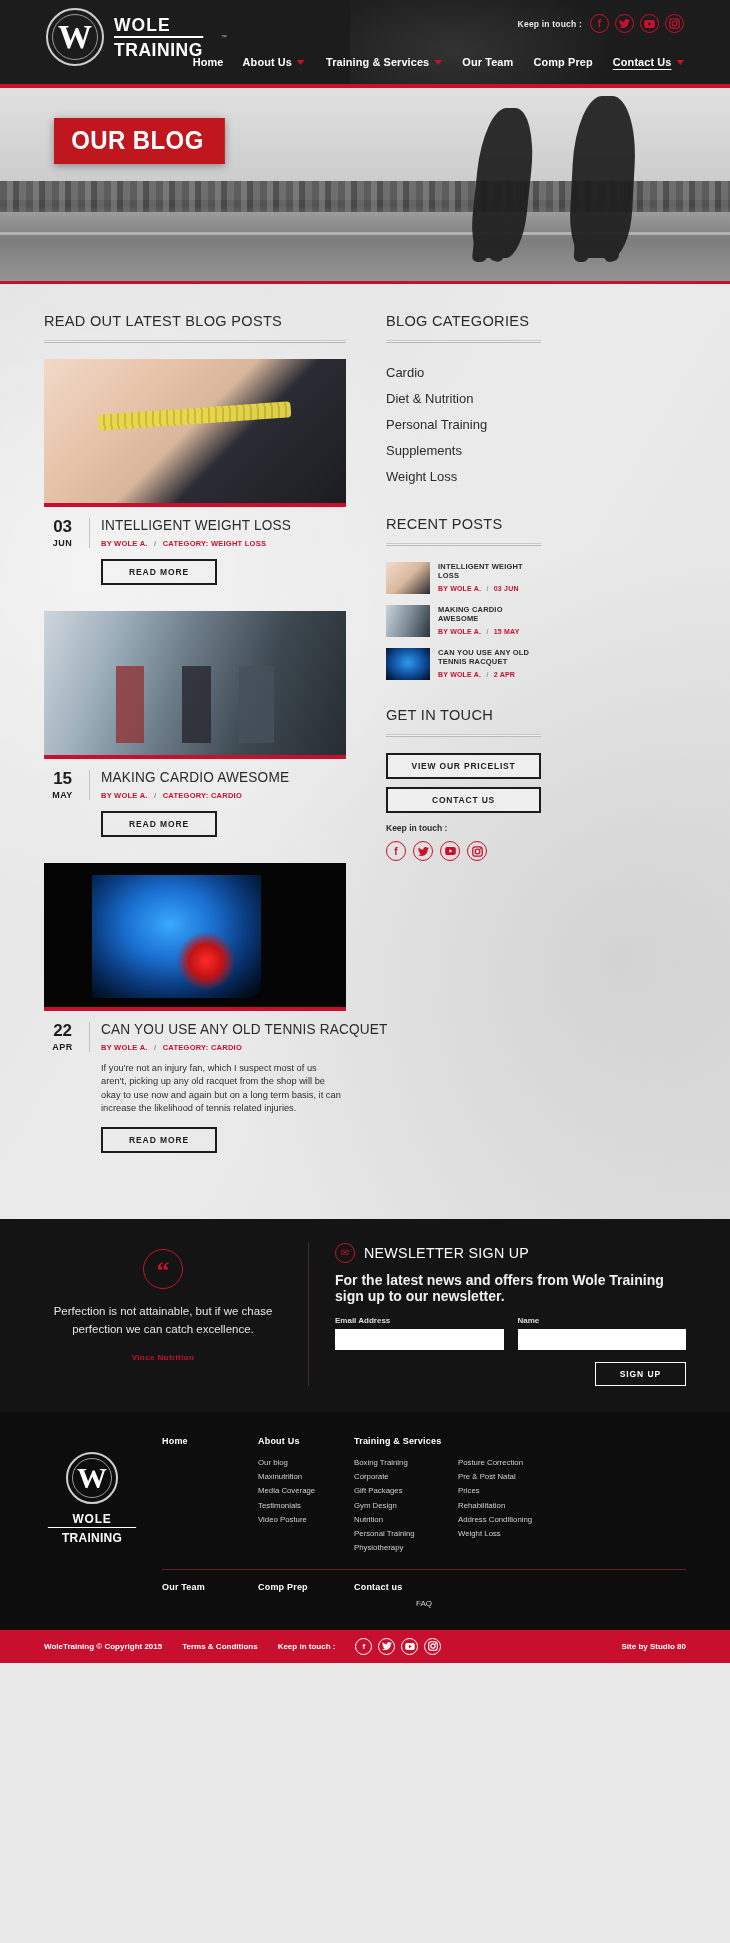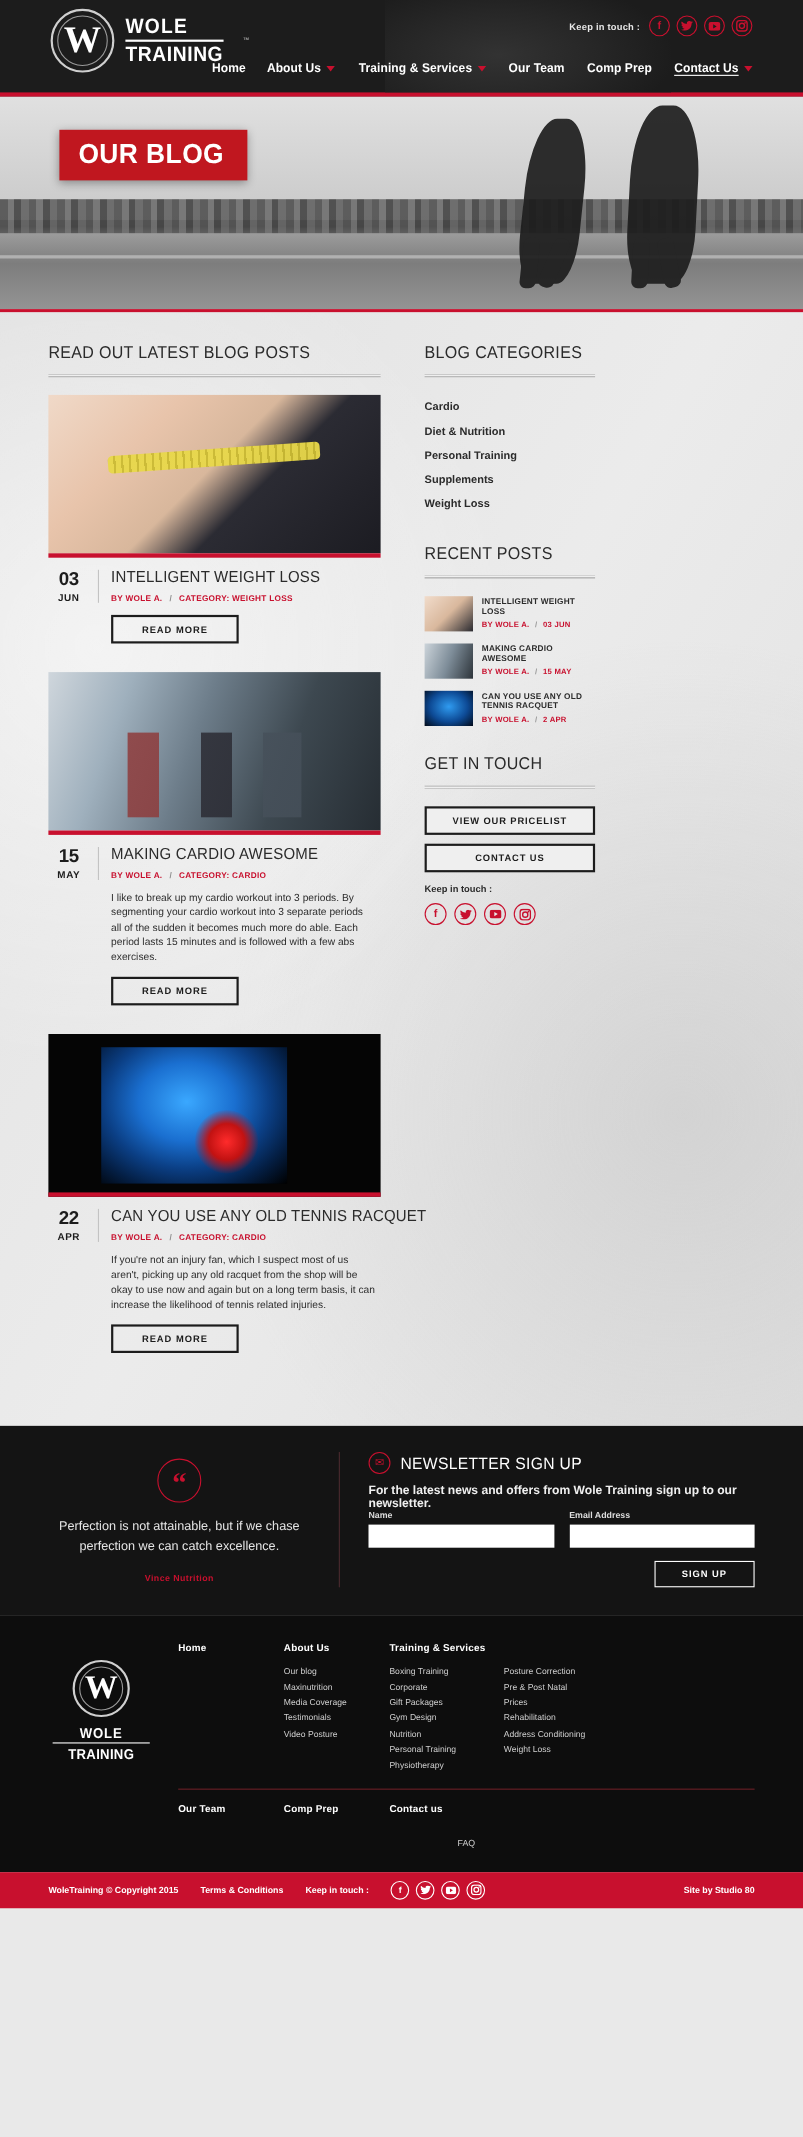--- a/index.html
+++ b/index.html
@@ -230,21 +230,21 @@
     display: inline-block; margin: 11px 0 0 57px;
     border: 2px solid #1c1c1c; background: transparent;
     padding: 6px 26px; font-size: 8.5px; font-weight: bold;
     letter-spacing: .9px; color: #1c1c1c; cursor: pointer;
   }
 
   
   .side-block { margin-bottom: 26px; }
   .cat-list { list-style: none; }
   .cat-list li {
-    font-size: 10px; font-weight: bold; color: #2b2b2b;
+    font-size: 13px; font-weight: normal; color: #2b2b2b;
     padding: 5.5px 0; cursor: pointer;
   }
   .rp-item { display: flex; gap: 8px; margin-bottom: 11px; align-items: flex-start; }
   .rp-thumb { width: 44px; height: 32px; flex: 0 0 44px; }
   .rp-thumb.t1 { background: linear-gradient(135deg,#f1dccb,#d9b89d 50%,#2a2a30); }
   .rp-thumb.t2 { background: linear-gradient(110deg,#ccd4da,#7e8d99 50%,#2d343a); }
   .rp-thumb.t3 { background: radial-gradient(ellipse at 50% 45%, #2f9bf0, #0d4a95 55%, #020a18); }
   .rp-title {
     font-size: 7.5px; font-weight: bold; color: #2b2b2b;
     letter-spacing: .2px; line-height: 1.25;
@@ -289,21 +289,21 @@
   .nl-head { display: flex; align-items: center; gap: 9px; margin-bottom: 9px; }
   .nl-icon {
     width: 20px; height: 20px; border-radius: 50%;
     border: 1.5px solid #c8102e; color: #c8102e;
     display: flex; align-items: center; justify-content: center; font-size: 10px;
   }
   .nl-title {
     font-size: 15px; letter-spacing: .3px; color: #fff;
     transform: scaleX(.95); transform-origin: left;
   }
-  .nl-sub { font-size: 11px; font-weight: bold; color: #efefef; margin-bottom: 0; }
+  .nl-sub { font-size: 14px; font-weight: bold; color: #efefef; margin-bottom: 12px; }
   .nl-fields { display: flex; gap: 14px; }
   .nl-field { flex: 1; }
   .nl-label { font-size: 8px; font-weight: bold; color: #dcdcdc; margin-bottom: 4px; }
   .nl-input {
     width: 100%; height: 21px; background: #fff; border: 0;
     font-family: inherit; font-size: 9px; padding: 0 6px; color: #222;
   }
   .nl-submit {
     display: block; margin: 12px 0 0 auto;
     border: 1.5px solid #fff; background: transparent; color: #fff;
@@ -337,21 +337,21 @@
     font-size: 9px; font-weight: bold; color: #fff;
     margin-bottom: 9px; letter-spacing: .2px;
   }
   .f-col ul, .f-col-wide ul { list-style: none; }
   .f-col li, .f-col-wide li {
     font-size: 7.8px; color: #cfcfcf; padding: 2.6px 0; cursor: pointer;
   }
   .f-sep { height: 1px; background: #6b2027; margin: 14px 0 12px; }
   .f-row2 { display: flex; gap: 0; }
   .f-row2 .f-head { margin-bottom: 0; }
-  .f-faq { font-size: 8px; color: #cfcfcf; margin-top: 22px; text-align: center; }
+  .f-faq { font-size: 8px; color: #cfcfcf; margin-top: 7px; text-align: center; }
   .insta-col { width: 178px; }
   .insta-head { display: flex; align-items: center; gap: 8px; margin-bottom: 11px; }
   .insta-icon {
     width: 18px; height: 18px; border-radius: 5px;
     border: 1.5px solid #c8102e; color: #c8102e;
     display: flex; align-items: center; justify-content: center; font-size: 9px;
   }
   .insta-title {
     font-size: 13px; color: #fff; letter-spacing: .3px;
     transform: scaleX(.95); transform-origin: left;
@@ -489,21 +489,20 @@
           </div>
           <div>
             <div class="post-title">MAKING CARDIO AWESOME</div>
             <div class="post-meta">
               <span>BY WOLE A.</span>
               <span class="sep">/</span>
               <span>CATEGORY: CARDIO</span>
             </div>
           </div>
         </div>
-        <div class="post-excerpt">I like to break up my cardio workout into 3 periods. By segmenting your cardio workout into 3 separate periods all of the sudden it becomes much more do able. Each period lasts 15 minutes and is followed with a few abs exercises.</div>
         <button class="readmore">READ MORE</button>
       </div>
 
       <div class="post">
         <div class="post-thumb thumb-c"></div>
         <div class="post-head">
           <div class="post-date">
             <div class="d">22</div>
             <div class="m">APR</div>
           </div>
@@ -615,25 +614,25 @@
     </div>
     <div class="nl-divider"></div>
     <div class="nl-col">
       <div class="nl-head">
         <span class="nl-icon">✉</span>
         <span class="nl-title">NEWSLETTER SIGN UP</span>
       </div>
       <div class="nl-sub">For the latest news and offers from Wole Training sign up to our newsletter.</div>
       <div class="nl-fields">
         <div class="nl-field">
+          <div class="nl-label">Email Address</div>
+          <input class="nl-input" type="text" placeholder="" style="">
+        </div>
+        <div class="nl-field">
           <div class="nl-label">Name</div>
-          <input class="nl-input" type="text" placeholder="" style="">
-        </div>
-        <div class="nl-field">
-          <div class="nl-label">Email Address</div>
           <input class="nl-input" type="text" placeholder="" style="">
         </div>
       </div>
       <button class="nl-submit">SIGN UP</button>
     </div>
   </div>
 
   <div class="footer">
     <div class="f-logo">
       <div class="logo-circle">

